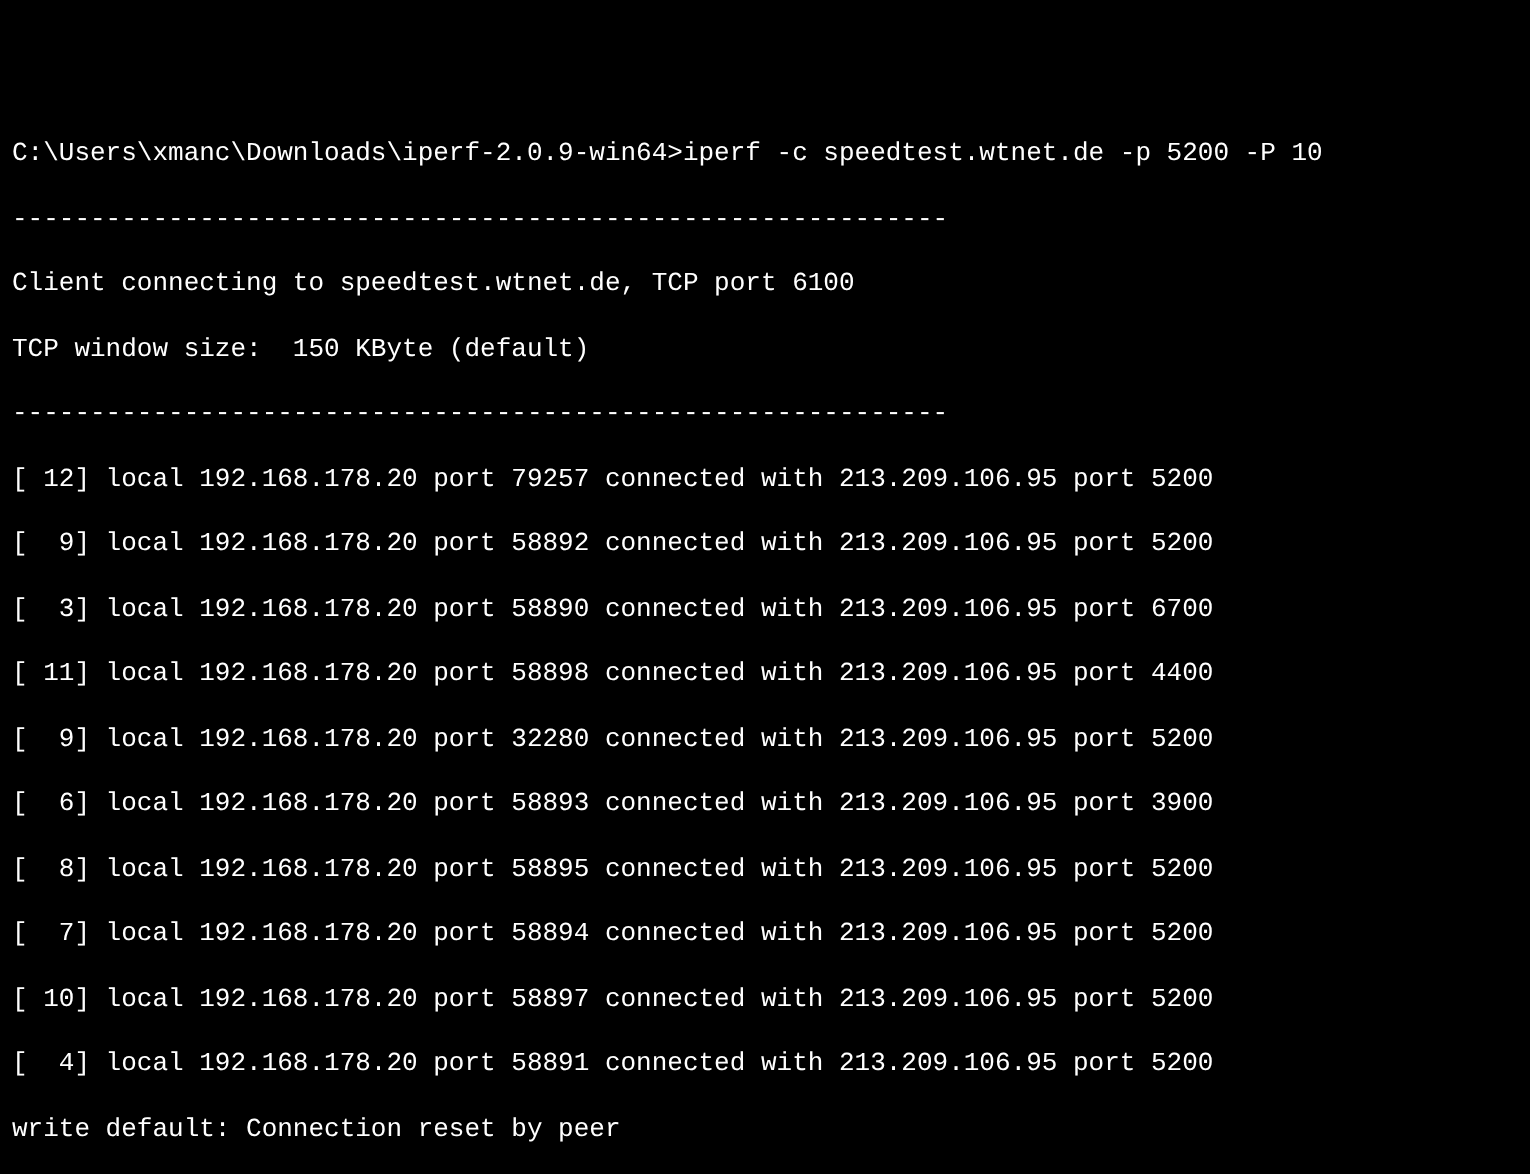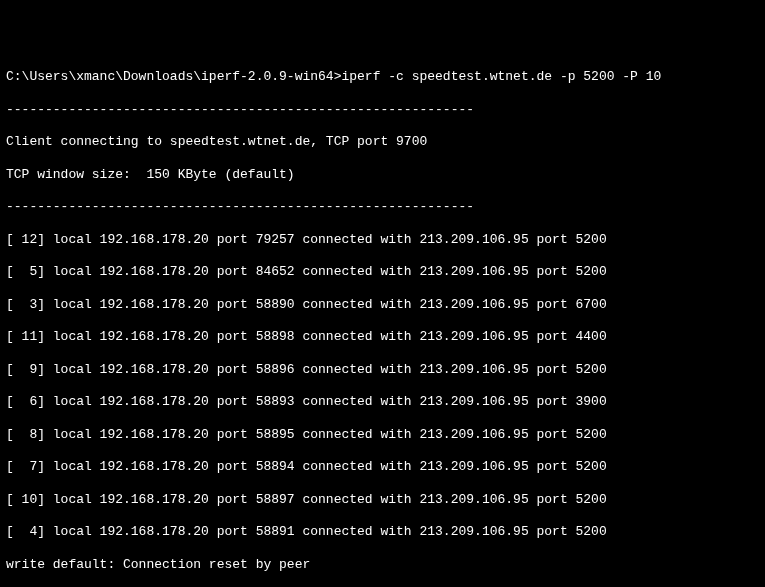--- a/index.html
+++ b/index.html
@@ -16,28 +16,28 @@
     }
     .line { white-space: pre; }
   </style>
 </head>
 <body>
 
 
 
 <div class="line">C:\Users\xmanc\Downloads\iperf-2.0.9-win64&gt;iperf -c speedtest.wtnet.de -p 5200 -P 10</div>
 <div class="line">------------------------------------------------------------</div>
-<div class="line">Client connecting to speedtest.wtnet.de, TCP port 9700</div>
+<div class="line">Client connecting to speedtest.wtnet.de, TCP port 6100</div>
 <div class="line">TCP window size:  150 KByte (default)</div>
 <div class="line">------------------------------------------------------------</div>
 <div class="line">[ 12] local 192.168.178.20 port 79257 connected with 213.209.106.95 port 5200</div>
-<div class="line">[  5] local 192.168.178.20 port 84652 connected with 213.209.106.95 port 5200</div>
+<div class="line">[  9] local 192.168.178.20 port 58892 connected with 213.209.106.95 port 5200</div>
 <div class="line">[  3] local 192.168.178.20 port 58890 connected with 213.209.106.95 port 6700</div>
 <div class="line">[ 11] local 192.168.178.20 port 58898 connected with 213.209.106.95 port 4400</div>
-<div class="line">[  9] local 192.168.178.20 port 58896 connected with 213.209.106.95 port 5200</div>
+<div class="line">[  9] local 192.168.178.20 port 32280 connected with 213.209.106.95 port 5200</div>
 <div class="line">[  6] local 192.168.178.20 port 58893 connected with 213.209.106.95 port 3900</div>
 <div class="line">[  8] local 192.168.178.20 port 58895 connected with 213.209.106.95 port 5200</div>
 <div class="line">[  7] local 192.168.178.20 port 58894 connected with 213.209.106.95 port 5200</div>
 <div class="line">[ 10] local 192.168.178.20 port 58897 connected with 213.209.106.95 port 5200</div>
 <div class="line">[  4] local 192.168.178.20 port 58891 connected with 213.209.106.95 port 5200</div>
 <div class="line">write default: Connection reset by peer</div>
 
 
 
 

